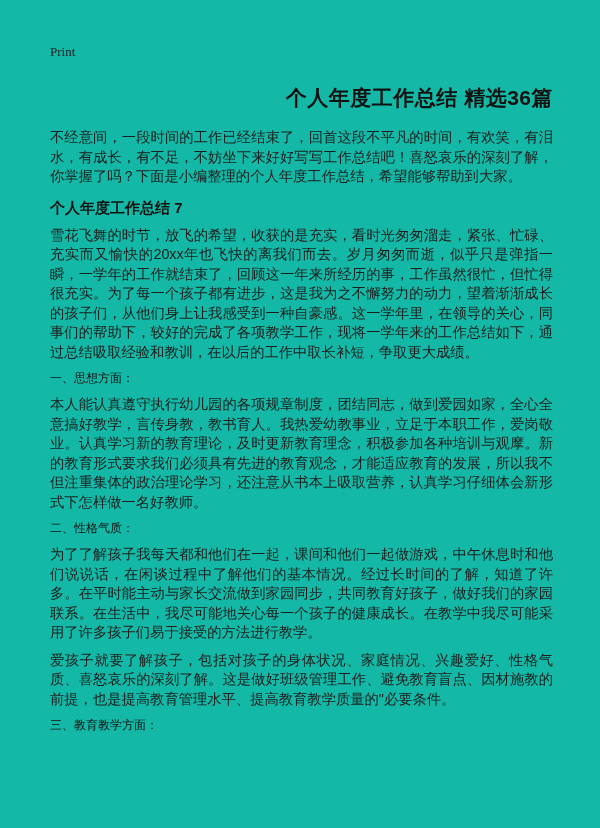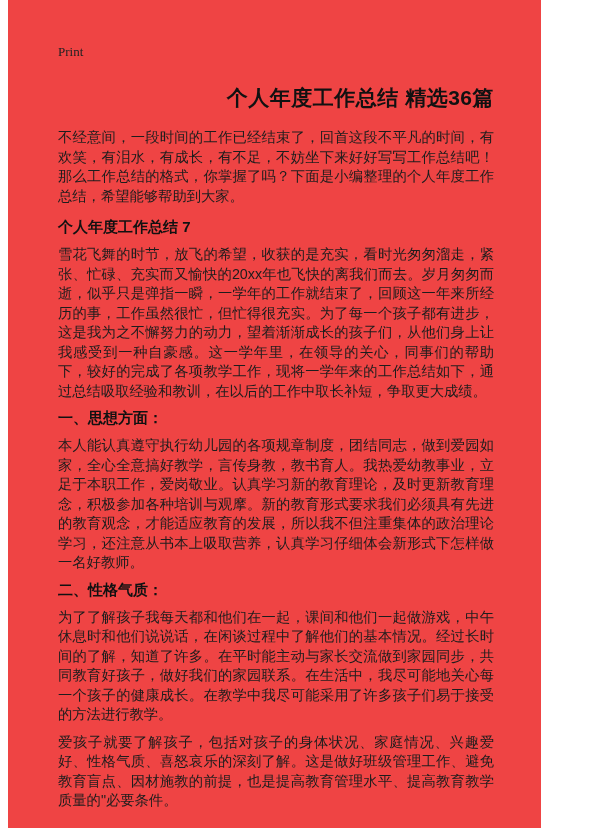--- a/index.html
+++ b/index.html
@@ -9,25 +9,24 @@
   }
   body {
     width: 600px;
     height: 828px;
     overflow: hidden;
     font-family: "Liberation Sans", sans-serif;
     color: #1d1d1d;
   }
   .page {
     box-sizing: border-box;
-    width: 533px;
+    width: 600px;
     height: 828px;
     padding: 44px 47px 0 50px;
-    background: #ef4444;
-    margin-left: 8px;
+    background: #14b8a6;
   }
   .print-link {
     font-family: "Liberation Serif", serif;
     font-size: 13px;
     color: #222222;
     margin: 0 0 24px 0;
   }
   h1.doc-title {
     font-size: 21px;
     font-weight: bold;
@@ -48,46 +47,47 @@
     color: #1d1d1d;
     margin: 0 0 8px 0;
   }
   h2.entry-heading {
     font-size: 15px;
     font-weight: bold;
     color: #111111;
     margin: 12px 0 8px 0;
   }
   h3.section-heading {
-    font-size: 15px;
-    font-weight: bold;
+    font-size: 12px;
+    font-weight: normal;
     color: #111111;
     margin: 8px 0 8px 0;
   }
 </style>
 </head>
 <body>
 
 <div class="page">
 
   <div class="print-link">Print</div>
 
   <h1 class="doc-title">个人年度工作总结 精选36篇</h1>
 
 
-  <p class="body-par">不经意间，一段时间的工作已经结束了，回首这段不平凡的时间，有欢笑，有泪水，有成长，有不足，不妨坐下来好好写写工作总结吧！那么工作总结的格式，你掌握了吗？下面是小编整理的个人年度工作总结，希望能够帮助到大家。</p>
+  <p class="body-par">不经意间，一段时间的工作已经结束了，回首这段不平凡的时间，有欢笑，有泪水，有成长，有不足，不妨坐下来好好写写工作总结吧！喜怒哀乐的深刻了解，你掌握了吗？下面是小编整理的个人年度工作总结，希望能够帮助到大家。</p>
 
   <h2 class="entry-heading">个人年度工作总结 7</h2>
 
   <p class="body-par">雪花飞舞的时节，放飞的希望，收获的是充实，看时光匆匆溜走，紧张、忙碌、充实而又愉快的20xx年也飞快的离我们而去。岁月匆匆而逝，似乎只是弹指一瞬，一学年的工作就结束了，回顾这一年来所经历的事，工作虽然很忙，但忙得很充实。为了每一个孩子都有进步，这是我为之不懈努力的动力，望着渐渐成长的孩子们，从他们身上让我感受到一种自豪感。这一学年里，在领导的关心，同事们的帮助下，较好的完成了各项教学工作，现将一学年来的工作总结如下，通过总结吸取经验和教训，在以后的工作中取长补短，争取更大成绩。</p>
 
   <h3 class="section-heading">一、思想方面：</h3>
 
   <p class="body-par">本人能认真遵守执行幼儿园的各项规章制度，团结同志，做到爱园如家，全心全意搞好教学，言传身教，教书育人。我热爱幼教事业，立足于本职工作，爱岗敬业。认真学习新的教育理论，及时更新教育理念，积极参加各种培训与观摩。新的教育形式要求我们必须具有先进的教育观念，才能适应教育的发展，所以我不但注重集体的政治理论学习，还注意从书本上吸取营养，认真学习仔细体会新形式下怎样做一名好教师。</p>
 
   <h3 class="section-heading">二、性格气质：</h3>
 
   <p class="body-par">为了了解孩子我每天都和他们在一起，课间和他们一起做游戏，中午休息时和他们说说话，在闲谈过程中了解他们的基本情况。经过长时间的了解，知道了许多。在平时能主动与家长交流做到家园同步，共同教育好孩子，做好我们的家园联系。在生活中，我尽可能地关心每一个孩子的健康成长。在教学中我尽可能采用了许多孩子们易于接受的方法进行教学。</p>
 
   <p class="body-par">爱孩子就要了解孩子，包括对孩子的身体状况、家庭情况、兴趣爱好、性格气质、喜怒哀乐的深刻了解。这是做好班级管理工作、避免教育盲点、因材施教的前提，也是提高教育管理水平、提高教育教学质量的"必要条件。</p>
 
+  <h3 class="section-heading">三、教育教学方面：</h3>
 
 </div>
 
 </body></html>

